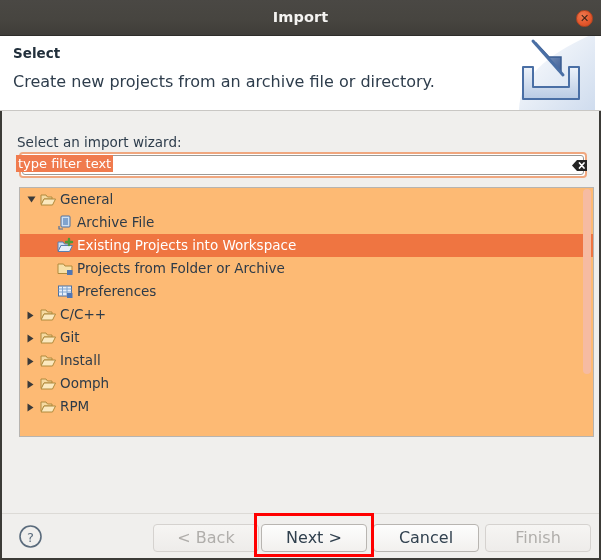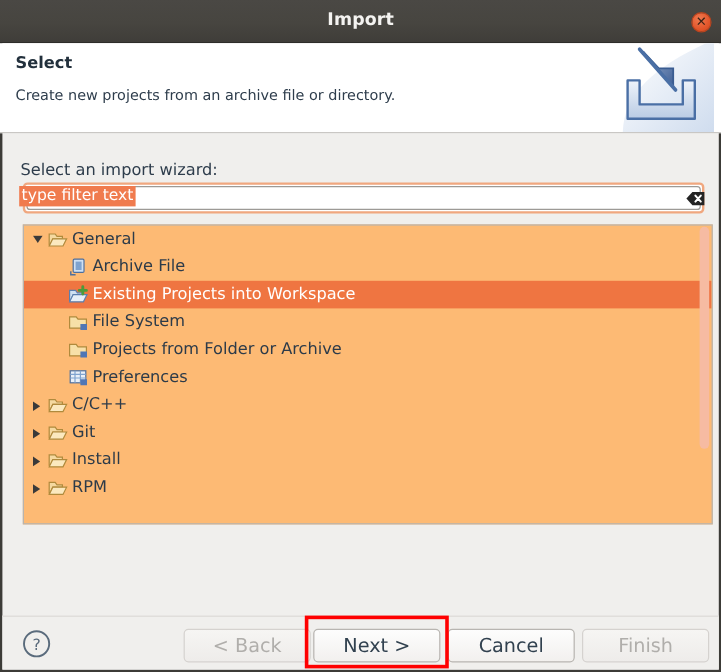--- a/index.html
+++ b/index.html
@@ -65,21 +65,21 @@
     background: #ffffff;
     border-bottom: 1px solid #c9c7c4;
     overflow: hidden;
   }
   .header-title {
     position: absolute; left: 13px; top: 9px;
     font-size: 13.5px; font-weight: bold; color: #22303c;
   }
   .header-sub {
     position: absolute; left: 13px; top: 36px;
-    font-size: 12px; color: #2e3d4c;
+    font-size: 16px; color: #2e3d4c;
   }
   .header-icon {
     position: absolute; right: 6px; top: -3px;
     width: 92px; height: 78px;
   }
 
   
   .body { position: absolute; left: 0; top: 111px; width: 597px; height: 402px; }
 
   .field-label {
@@ -284,27 +284,20 @@
             <path d="M4 8.5 L15.5 8.5 L12.5 14.5 L1 14.5 Z" fill="#e6eff9" stroke="#5b7fae" stroke-width="1"></path>
             <path d="M12 2 L12 8 M9 5 L15 5" stroke="#4c9a3a" stroke-width="2.4" stroke-linecap="round"></path>
           </svg>
           <span class="label">Existing Projects into Workspace</span>
         </div>
         <div class="row d1">
           <svg viewBox="0 0 17 17" class="ico">
             <path d="M1 4 L6.5 4 L8 6 L15 6 L15 13.5 L1 13.5 Z" fill="#f7e0a8" stroke="#b08a3c" stroke-width="1"></path>
             <path d="M10 10 L15.5 10 L15.5 15 L10 15 Z" fill="#4f76b5"></path>
           </svg>
-          <span class="label">File System</span>
-        </div>
-        <div class="row d1">
-          <svg viewBox="0 0 17 17" class="ico">
-            <path d="M1 4 L6.5 4 L8 6 L15 6 L15 13.5 L1 13.5 Z" fill="#f7e0a8" stroke="#b08a3c" stroke-width="1"></path>
-            <path d="M10 10 L15.5 10 L15.5 15 L10 15 Z" fill="#4f76b5"></path>
-          </svg>
           <span class="label">Projects from Folder or Archive</span>
         </div>
         <div class="row d1">
           <svg viewBox="0 0 17 17" class="ico">
             <rect x="1.5" y="3" width="13" height="10" fill="#e9f0f8" stroke="#4d6f9e" stroke-width="1"></rect>
             <path d="M1.5 6 H14.5 M1.5 9 H14.5 M5.5 3 V13 M10 3 V13" stroke="#7fa3cf" stroke-width="1"></path>
             <path d="M10 10 L15.5 10 L15.5 15 L10 15 Z" fill="#4f76b5"></path>
           </svg>
           <span class="label">Preferences</span>
         </div>
@@ -336,20 +329,32 @@
           <span class="arrow">
             <svg width="7" height="9" viewBox="0 0 7 9">
               <path d="M0.5 0.5 L6.5 4.5 L0.5 8.5 Z" fill="#3a3a3a"></path>
             </svg>
           </span>
           <svg viewBox="0 0 17 17" class="ico">
             <path d="M1 4 L6 4 L7.5 6 L12 6 L12 8 L4 8 L1.5 13.5 L1 13 Z" fill="#f5d9a0" stroke="#b08a3c" stroke-width="1"></path>
             <path d="M4 8 L15.5 8 L12.5 14 L1 14 Z" fill="#fbe9bf" stroke="#b08a3c" stroke-width="1"></path>
           </svg>
           <span class="label">Install</span>
+        </div>
+        <div class="row d0">
+          <span class="arrow">
+            <svg width="7" height="9" viewBox="0 0 7 9">
+              <path d="M0.5 0.5 L6.5 4.5 L0.5 8.5 Z" fill="#3a3a3a"></path>
+            </svg>
+          </span>
+          <svg viewBox="0 0 17 17" class="ico">
+            <path d="M1 4 L6 4 L7.5 6 L12 6 L12 8 L4 8 L1.5 13.5 L1 13 Z" fill="#f5d9a0" stroke="#b08a3c" stroke-width="1"></path>
+            <path d="M4 8 L15.5 8 L12.5 14 L1 14 Z" fill="#fbe9bf" stroke="#b08a3c" stroke-width="1"></path>
+          </svg>
+          <span class="label">Oomph</span>
         </div>
         <div class="row d0">
           <span class="arrow">
             <svg width="7" height="9" viewBox="0 0 7 9">
               <path d="M0.5 0.5 L6.5 4.5 L0.5 8.5 Z" fill="#3a3a3a"></path>
             </svg>
           </span>
           <svg viewBox="0 0 17 17" class="ico">
             <path d="M1 4 L6 4 L7.5 6 L12 6 L12 8 L4 8 L1.5 13.5 L1 13 Z" fill="#f5d9a0" stroke="#b08a3c" stroke-width="1"></path>
             <path d="M4 8 L15.5 8 L12.5 14 L1 14 Z" fill="#fbe9bf" stroke="#b08a3c" stroke-width="1"></path>

